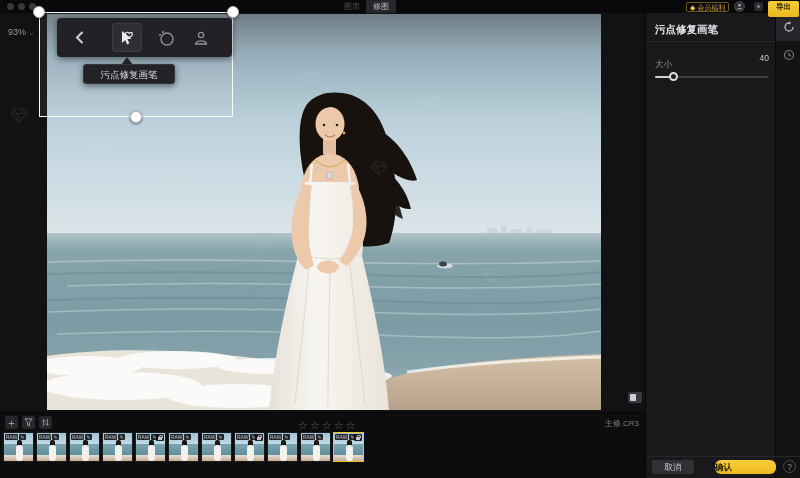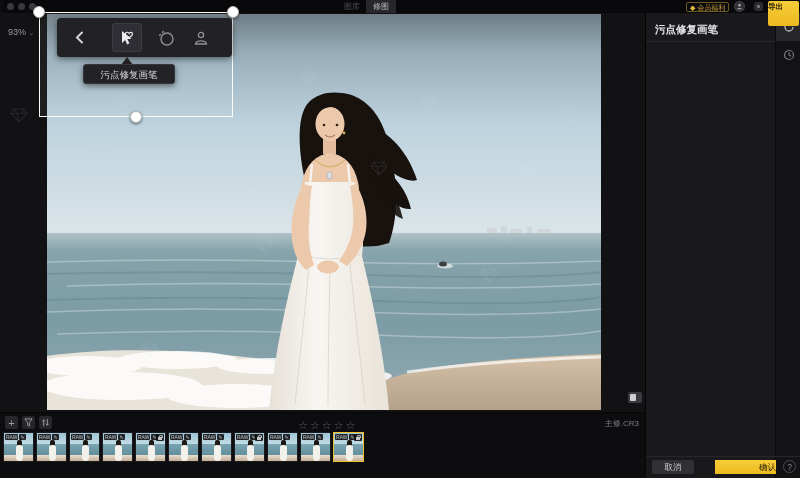--- a/index.html
+++ b/index.html
@@ -13,21 +13,21 @@
   #titlebar { position:absolute; left:3px; top:0; width:800px; height:13px; background:#09090b; z-index:30;text-decoration:underline; }
   .tl { position:absolute; top:3px; width:7px; height:7px; border-radius:50%; background:#3a3a3e; }
   #tab-gallery { position:absolute; left:336px; top:0; height:13px; line-height:13px; padding:0 5px; font-size:8px; color:#4e4e54; }
   #tab-edit { position:absolute; left:363px; top:0; height:13px; line-height:13px; padding:0 7px; font-size:8px; color:#bcbcc2; background:#26262b; }
   #member-pill { position:absolute; left:683px; top:2px; height:10px; line-height:9px; border:1px solid #6e5a20; border-radius:2px; padding:0 3px; font-size:7px; color:#d2a73e; }
   #member-pill .gem { color:#e7b93c; font-size:7px; }
   #avatar { position:absolute; left:731px; top:1px; width:11px; height:11px; border-radius:50%; background:#2d2d32; border:1px solid #46464c; }
   #avatar svg { display:block; margin:1px auto 0; }
   #mini-square { position:absolute; left:751px; top:2px; width:9px; height:9px; border-radius:2px; background:#2b2b30; }
   #mini-square i { display:block; width:3px; height:3px; margin:3px auto; background:#77777d; border-radius:1px; }
-  #export-btn { position:absolute; left:765px; top:1px; width:31px; height:25px; background:linear-gradient(#f6ce3a,#edb91f); border-radius:2px; font-size:7.5px; font-weight:bold; color:#241d05; line-height:11px; }
+  #export-btn { position:absolute; left:765px; top:1px; width:31px; height:16px; background:linear-gradient(#f6ce3a,#edb91f); border-radius:2px; font-size:7.5px; font-weight:bold; color:#241d05; text-align:center; line-height:11px; }
 
   
   #canvas { position:absolute; left:0; top:13px; width:645px; height:399px; background:#121214; z-index:1; }
   #photo { position:absolute; left:47px; top:1px; width:554px; height:396px; }
   #compare-btn { position:absolute; left:628px; top:379px; width:14px; height:11px; background:#3a3a40; border-radius:2px; overflow:hidden; }
   #compare-btn i { display:block; width:6px; height:7px; margin:2px 0 0 2px; background:#cfcfd4; border-radius:1px; }
   #zoom-level { position:absolute; left:8px; top:27px; font-size:9px; color:#96969c; z-index:25; }
   #zoom-level .chev { font-size:7px; color:#6a6a70; }
   .gem-mark { position:absolute; opacity:.09; z-index:6; pointer-events:none; }
 
@@ -55,21 +55,21 @@
   #panel-title { position:absolute; left:9px; top:10px; font-size:10.5px; font-weight:bold; color:#e4e4e8; }
   #panel-sep { position:absolute; left:0; top:28px; width:130px; height:1px; background:#27272c; }
   .slider-row { position:absolute; left:9px; width:114px; }
   .slider-label { font-size:8.5px; color:#95959b; }
   .slider-value { position:absolute; right:0; top:0; font-size:8.5px; color:#c8c8cd; }
   .slider-track { position:relative; margin-top:5px; width:114px; height:2px; background:#3c3c41; border-radius:1px; }
   .slider-fill { position:absolute; left:0; top:0; height:2px; background:#cdcdd2; border-radius:1px; }
   .slider-handle { position:absolute; top:-4px; width:9px; height:9px; margin-left:-5px; border-radius:50%; background:#202024; border:2px solid #dededf; }
   #panel-footer-sep { position:absolute; left:0; top:443px; width:155px; height:1px; background:#26262b; }
   #cancel-btn { position:absolute; left:6px; top:447px; width:42px; height:14px; background:#303035; border-radius:2px; color:#cfcfd4; font-size:8.5px; text-align:center; line-height:14px; }
-  #confirm-btn { position:absolute; left:69px; top:447px; width:61px; height:14px; background:linear-gradient(#f7cd39,#eebb1e); border-radius:0; color:#231c05; font-size:8.5px; font-weight:normal; text-align:right; line-height:14px; }
+  #confirm-btn { position:absolute; left:69px; top:447px; width:61px; height:14px; background:linear-gradient(#f7cd39,#eebb1e); border-radius:6px; color:#231c05; font-size:8.5px; font-weight:bold; text-align:left; line-height:14px; }
   #help-btn { position:absolute; left:137px; top:447px; width:13px; height:13px; border:1px solid #4a4a50; border-radius:50%; color:#8b8b91; font-size:8.5px; text-align:center; line-height:12px; }
 
   
   #filmstrip { position:absolute; left:0; top:412px; width:645px; height:66px; background:#0d0d0f; border-top:1px solid #060607; z-index:10; }
   .fs-btn { position:absolute; top:3px; width:13px; height:13px; background:#26262b; border-radius:2px; color:#9a9aa0; font-size:10px; text-align:center; line-height:12px; display:flex; align-items:center; justify-content:center; }
   #fs-add { left:5px; font-size:11px; }
   #fs-filter { left:22px; }
   #fs-sort { left:39px; }
   #star-rating { position:absolute; left:298px; top:2px; }
   #star-rating span { font-size:11px; color:#5a5a61; margin-right:2px; }
@@ -285,20 +285,28 @@
     </div>
   </div>
 
   <div id="tooltip-caret"></div>
   <div id="tooltip">污点修复画笔</div>
 
   <div id="panel" class="dots">
     <div id="panel-title">污点修复画笔</div>
     <div id="panel-sep"></div>
 
+    <div class="slider-row" style="top:40px;">
+      <span class="slider-label">大小</span>
+      <span class="slider-value">40</span>
+      <div class="slider-track">
+        <div class="slider-fill" style="width: 17%;"></div>
+        <div class="slider-handle" style="left: 17%;"></div>
+      </div>
+    </div>
 
     <div id="panel-strip">
       <div class="strip-btn sel" style="top:0;">
         <svg width="12" height="12" viewBox="0 0 12 12">
           <path d="M10,6 A4,4 0 1 1 6,2" fill="none" stroke="#b9b9bf" stroke-width="1.3"></path>
           <path d="M6,0.2 L8.2,2 L6,3.8 Z" fill="#b9b9bf"></path>
         </svg>
       </div>
       <div class="strip-btn" style="top:28px;">
         <svg width="12" height="12" viewBox="0 0 12 12">

